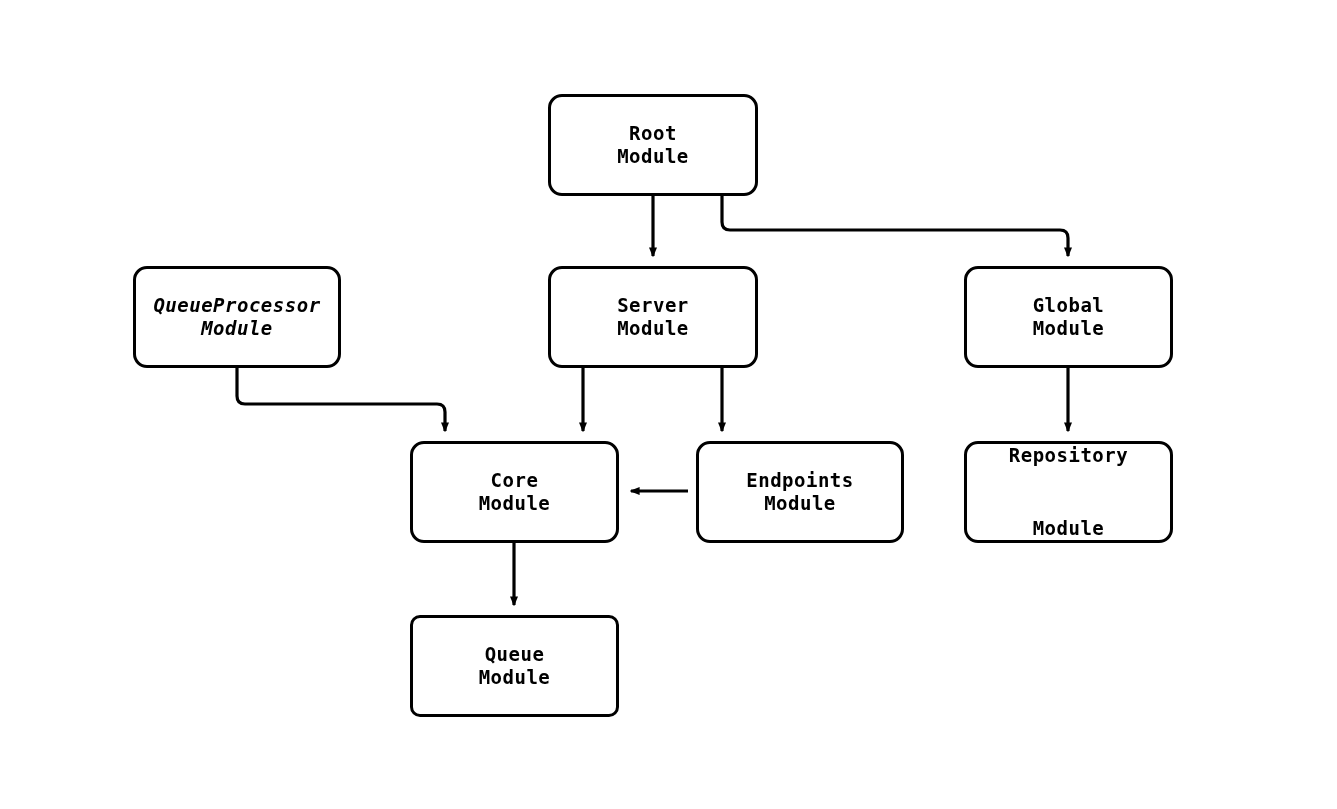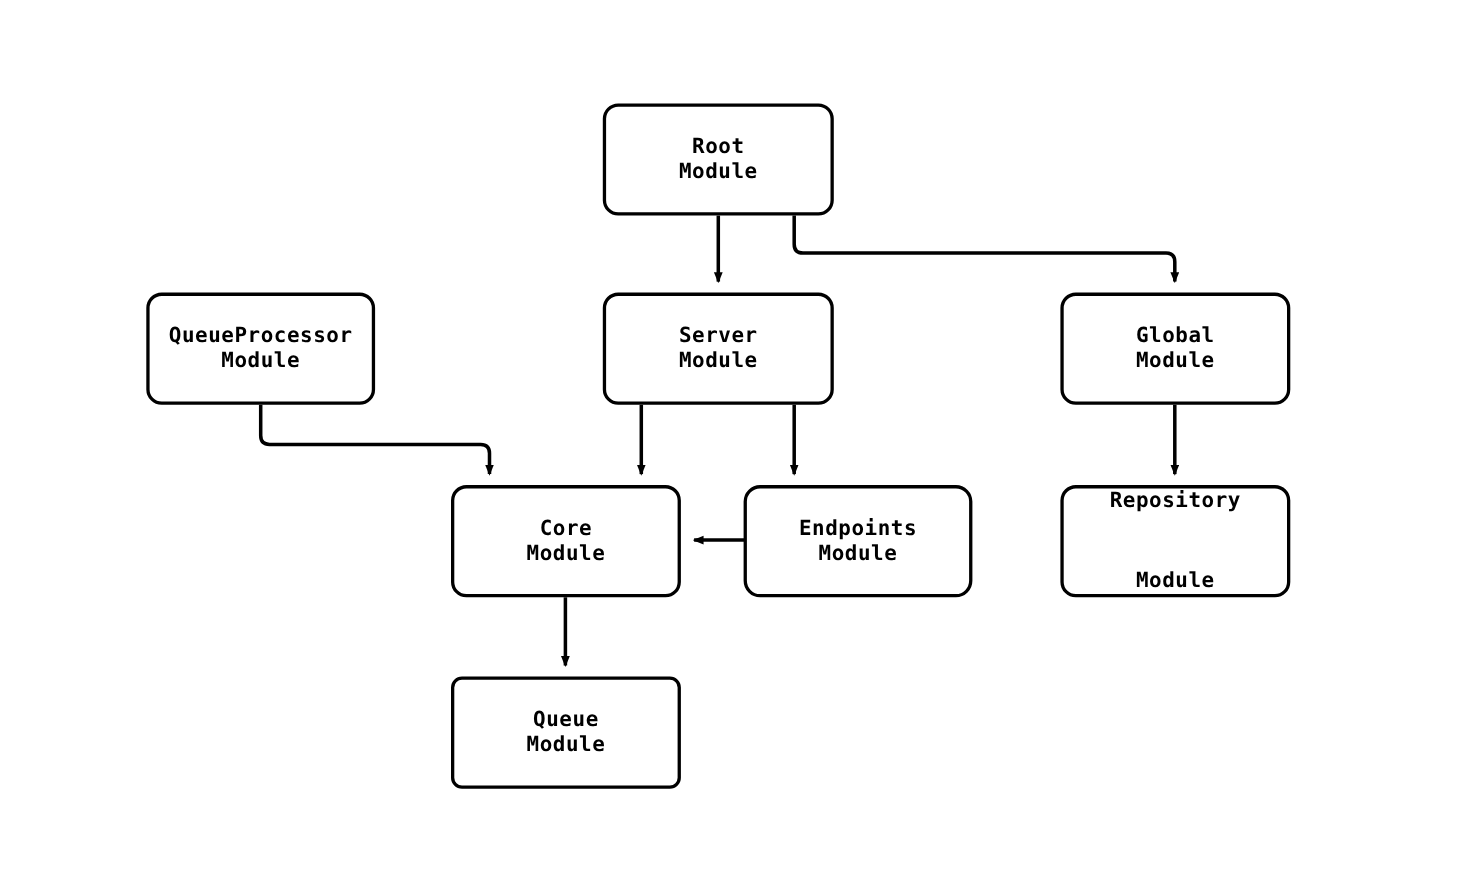--- a/index.html
+++ b/index.html
@@ -75,37 +75,37 @@
         <path d="M 688 491 L 631 491" marker-end="url(#arrowhead)"></path>
         <path d="M 514 543 L 514 605" marker-end="url(#arrowhead)"></path>
       </g>
   </svg>
 
   <div id="node-layer">
       <div class="node" style="left: 548px; top: 94px; width: 210px; height: 102px;">
         <span class="node-line">Root</span>
         <span class="node-line">Module</span>
       </div>
-      <div class="node" style="left: 133px; top: 266px; width: 208px; height: 102px;">
+      <div class="node" style="left: 133px; top: 266px; width: 208px; height: 102px; font-style: italic;">
         <span class="node-line">QueueProcessor</span>
         <span class="node-line">Module</span>
       </div>
       <div class="node" style="left: 548px; top: 266px; width: 210px; height: 102px;">
         <span class="node-line">Server</span>
         <span class="node-line">Module</span>
       </div>
       <div class="node" style="left: 964px; top: 266px; width: 209px; height: 102px;">
         <span class="node-line">Global</span>
         <span class="node-line">Module</span>
       </div>
       <div class="node" style="left: 410px; top: 441px; width: 209px; height: 102px;">
         <span class="node-line">Core</span>
         <span class="node-line">Module</span>
       </div>
-      <div class="node" style="left: 676px; top: 441px; width: 208px; height: 102px; border-radius: 15px;">
+      <div class="node" style="left: 696px; top: 441px; width: 208px; height: 102px;">
         <span class="node-line">Endpoints</span>
         <span class="node-line">Module</span>
       </div>
       <div class="node" style="left: 964px; top: 441px; width: 209px; height: 102px; justify-content: space-between;">
         <span class="node-line">Repository</span>
         <span class="node-line">Module</span>
       </div>
       <div class="node" style="left: 410px; top: 615px; width: 209px; height: 102px; border-radius: 10px;">
         <span class="node-line">Queue</span>
         <span class="node-line">Module</span>

